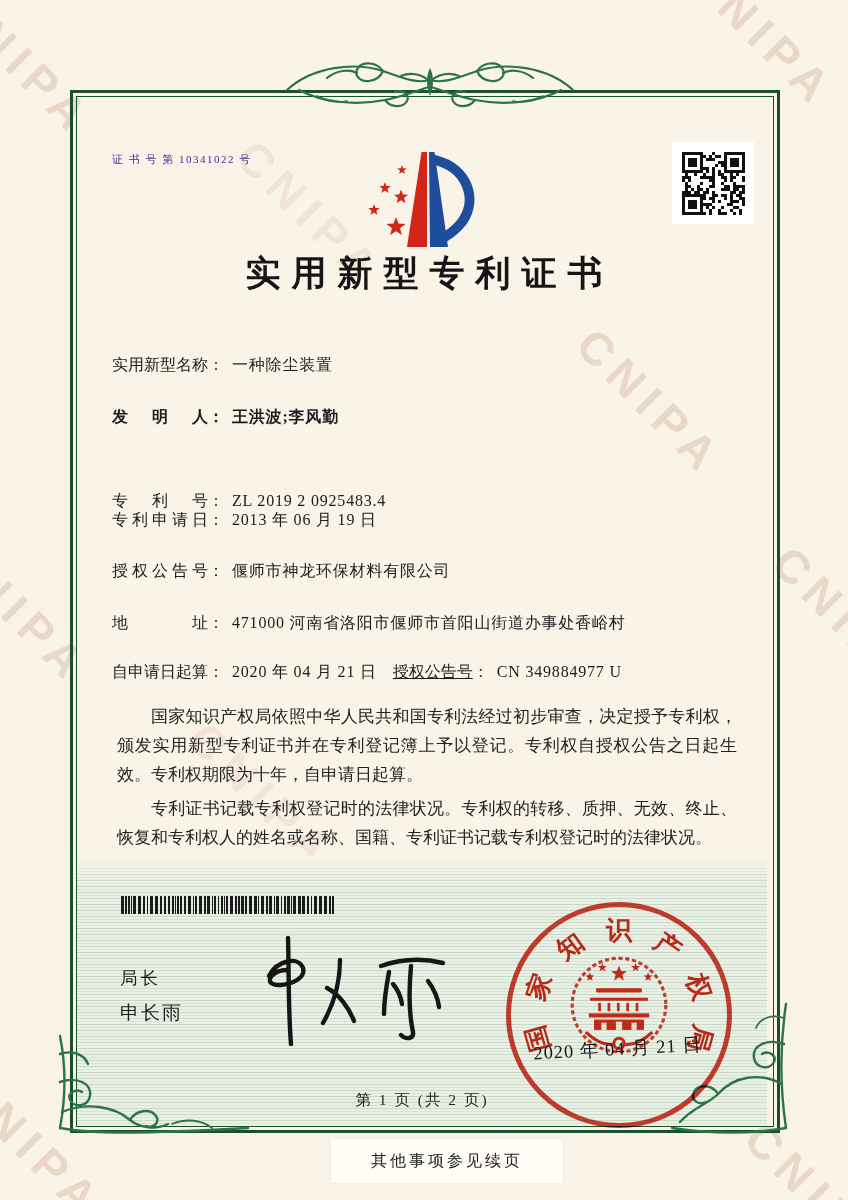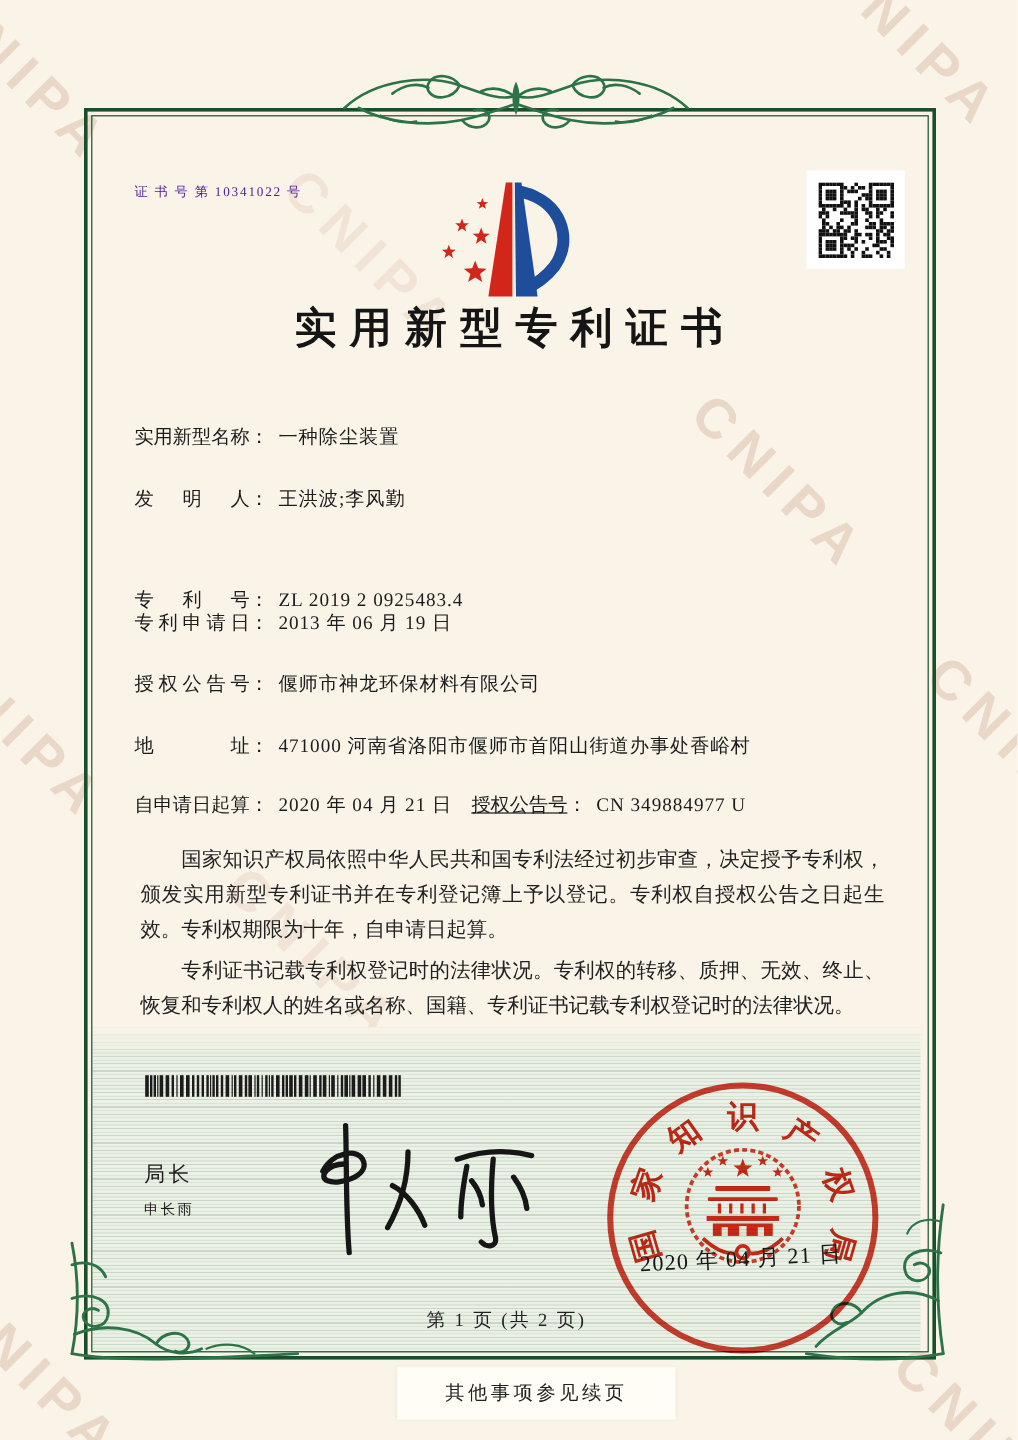--- a/index.html
+++ b/index.html
@@ -42,39 +42,39 @@
   .logo{position:absolute; z-index:5; left:338px; top:130px;}
   .qr{position:absolute; z-index:5; left:672px; top:142px; width:82px; height:82px; background:#fff;
       display:flex; align-items:center; justify-content:center;}
   .title{
     position:absolute; z-index:5; left:0; right:0; top:250px; text-align:center;
     font-size:35px; font-weight:600; letter-spacing:11px; margin-right:-11px; color:#151515;
   }
   
   .fields{position:absolute; z-index:5; left:112px; top:355px; width:640px; font-size:16px; height:340px;}
   .frow{position:absolute; left:0; white-space:nowrap; line-height:20px;}
-  .frow:nth-of-type(1){top:0;}   .frow:nth-of-type(2){top:52px;}
+  .frow:nth-of-type(1){top:0;}   .frow:nth-of-type(2){top:52px;font-weight:bold;}
   .frow:nth-of-type(3){top:104px;margin-top:32px;} .frow:nth-of-type(4){top:155px;}
   .frow:nth-of-type(5){top:206px;} .frow:nth-of-type(6){top:258px;}
   .frow:nth-of-type(7){top:307px;}
   .f-label{display:inline-block; width:96px; text-align:justify; text-align-last:justify; letter-spacing:0;}
   .f-colon{display:inline-block; margin-right:8px;}
   .f-value{letter-spacing:.8px;}
   .grant2{margin-left:16px;text-decoration:underline;}
   
   .body-text{
     position:absolute; z-index:5; left:112px; top:697px; width:630px;
     font-size:17px; line-height:29px; text-align:justify; color:#222;
   }
   .body-text p{margin:5px; text-indent:2em;}
   
   .barcode{position:absolute; z-index:5; left:121px; top:896px; width:217px; height:18px;}
   .barcode i{position:absolute; top:0; bottom:0; background:#1b1b1b;}
   .director-label{position:absolute; z-index:5; left:120px; top:966px; font-size:17.5px; letter-spacing:3px;}
-  .director-name {position:absolute; z-index:5; left:120px; top:1000px; font-size:12px; letter-spacing:2px;}
+  .director-name {position:absolute; z-index:5; left:120px; top:1000px; font-size:19px; letter-spacing:2px;}
   .signature{position:absolute; z-index:5; left:243px; top:926px;}
   
   .seal{
     position:absolute; z-index:6; left:506px; top:902px; width:216px; height:216px;
     border:5px solid rgba(213,48,31,.92); border-radius:50%;
     mix-blend-mode:multiply;
   }
   .seal-ch{
     position:absolute; left:50%; top:50%; width:30px; height:30px; margin:-15px 0 0 -15px;
     text-align:center; line-height:30px; font-size:26px; font-weight:700; color:#d02b1a;

